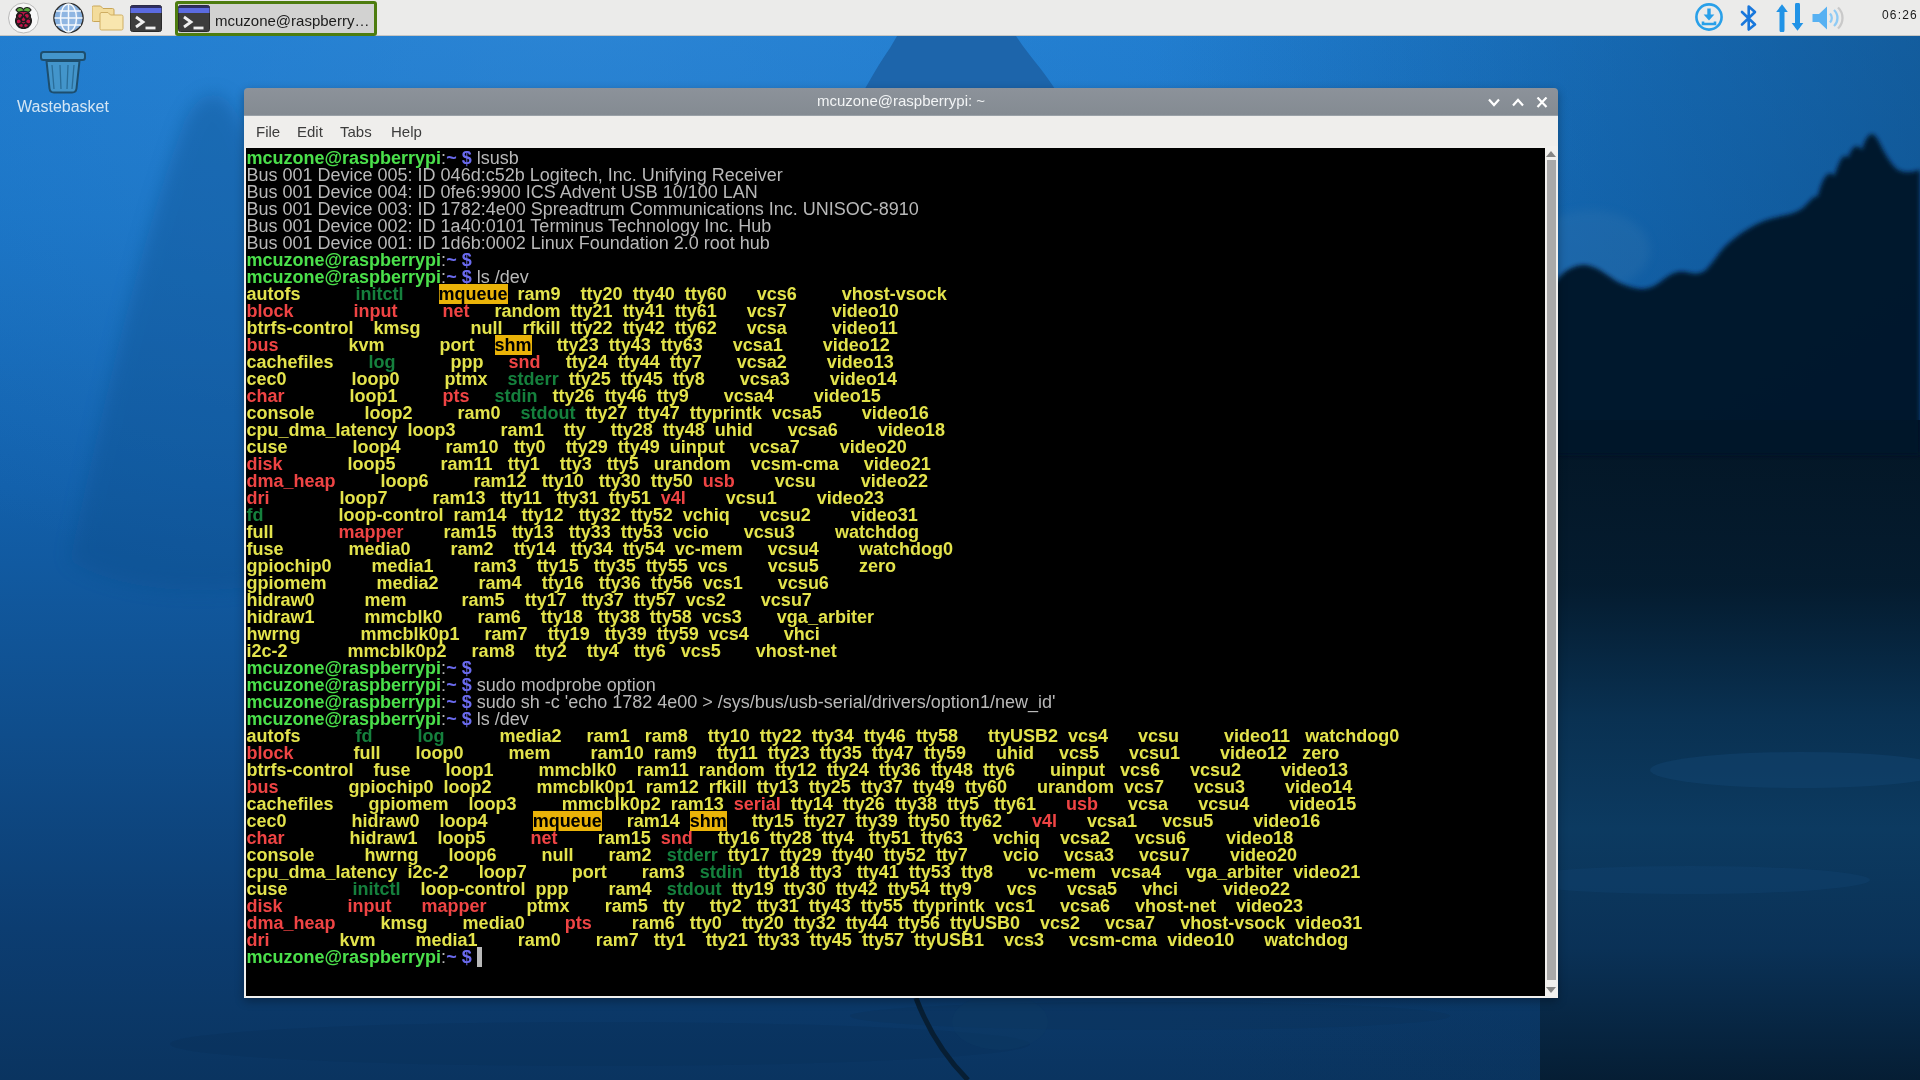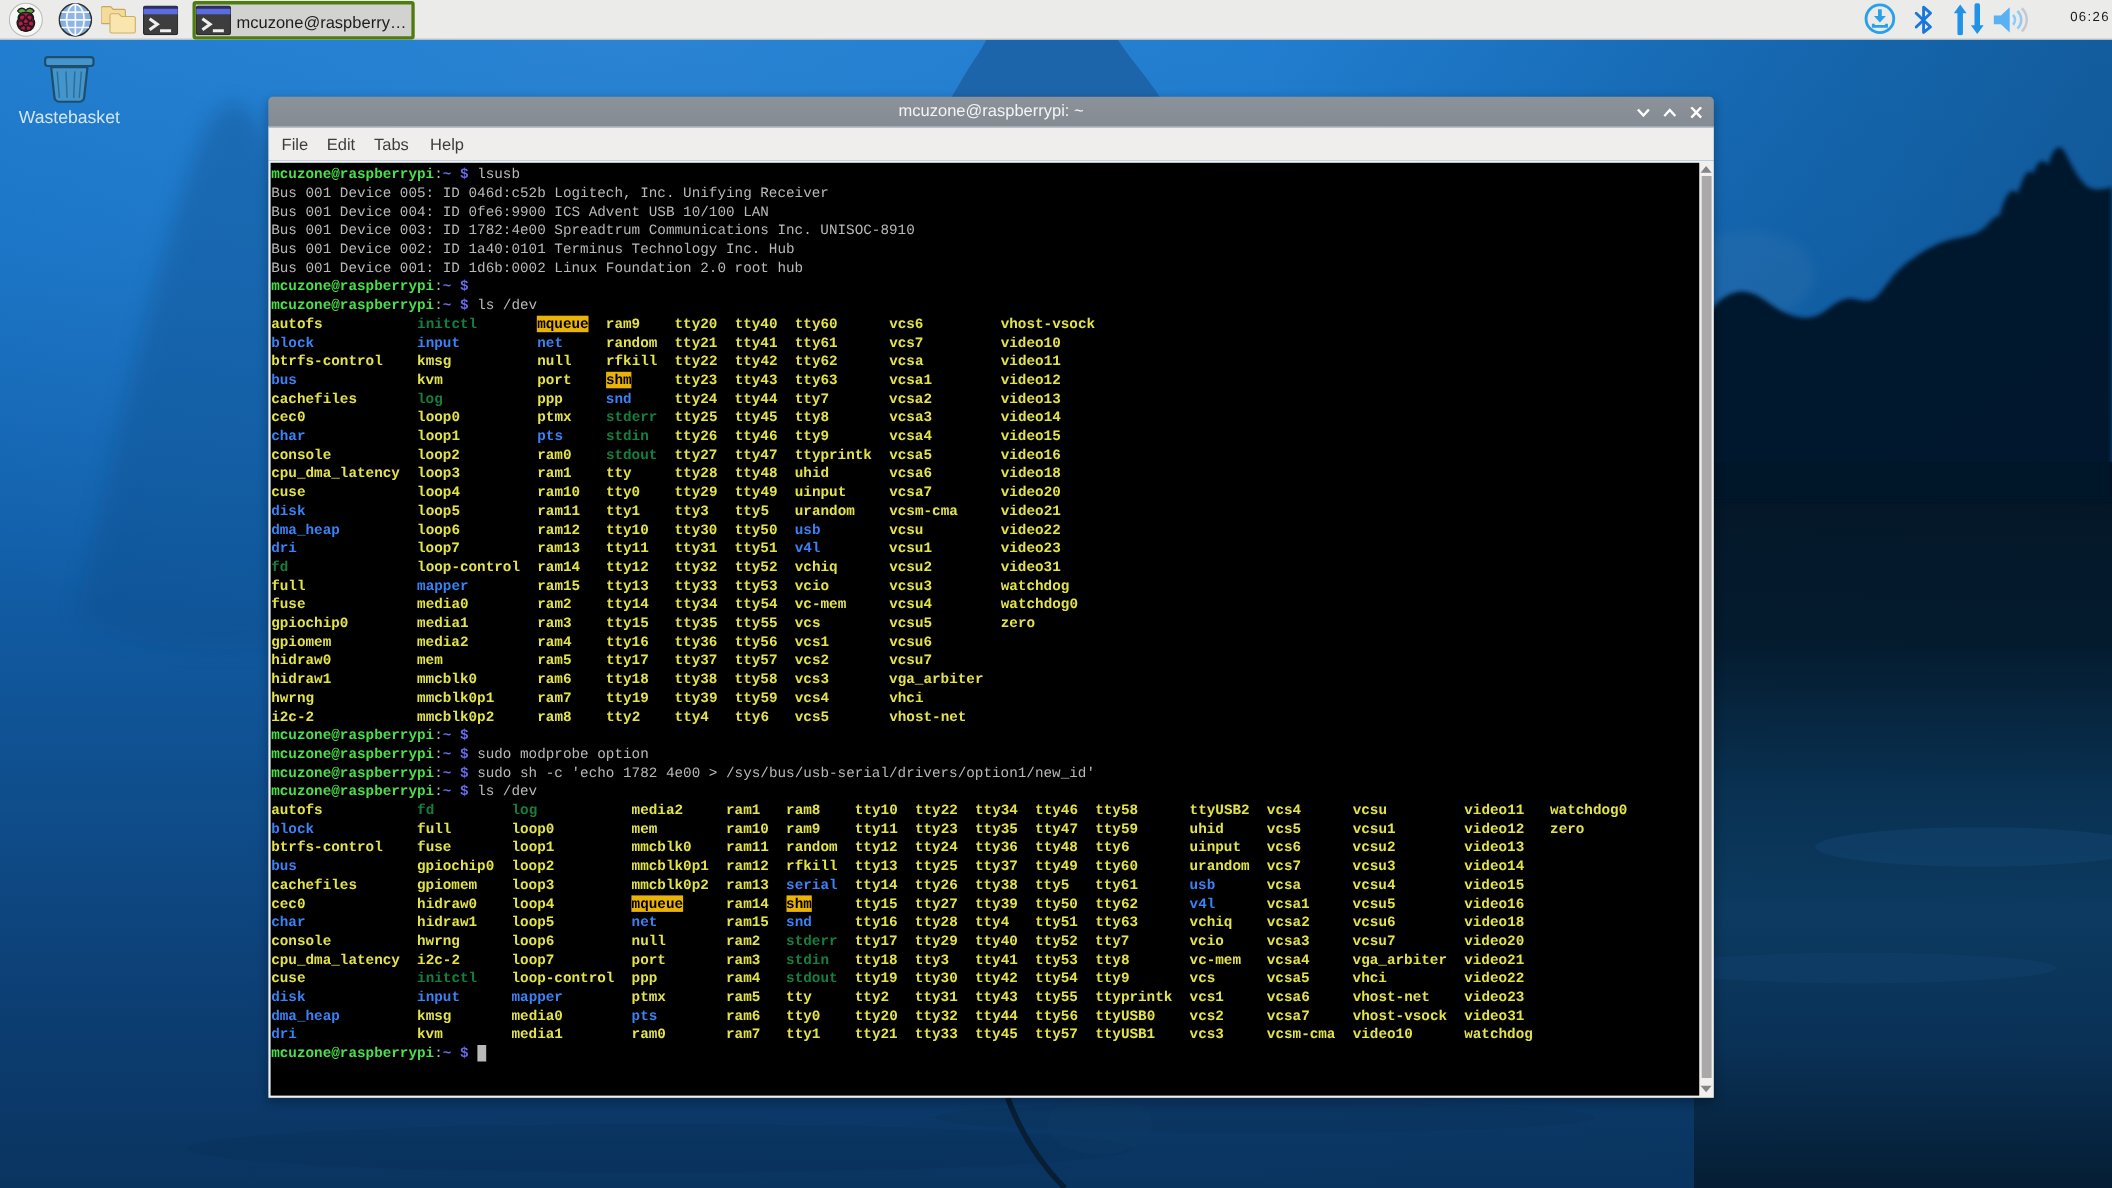--- a/index.html
+++ b/index.html
@@ -12,23 +12,23 @@
 #task span{position:absolute;left:37px;top:8px;font-size:15px;color:#1c1c1c;white-space:nowrap}
 #clock{position:absolute;right:2px;top:8px;font-size:12px;letter-spacing:1.2px;color:#1a1a1a}
 
 #win{position:absolute;left:244px;top:88px;width:1314px;height:910px;border-radius:4px 4px 0 0;box-shadow:0 3px 10px rgba(0,0,5,.32)}
 #title{position:absolute;left:0;top:0;width:100%;height:27px;background:linear-gradient(#8c929a,#848b92);border-radius:4px 4px 0 0}
 #title .tt{position:absolute;left:0;right:0;top:4px;text-align:center;color:#f2f4f5;font-size:15px}
 #menu{position:absolute;left:0;top:27px;width:100%;height:31px;background:#efeeec;border-top:1px solid #9aa1a7}
 #menu span{position:absolute;top:7px;font-size:15px;color:#3c3c3c}
 #content{position:absolute;left:0;top:58px;width:100%;height:852px;background:#f1f0ee;padding:2px 13px 2px 2px}
 #screen{width:100%;height:100%;background:#000;overflow:hidden}
-pre{font-family:Liberation Mono, monospace;font-size:13px;line-height:17px;color:#b9b9b9;padding:2px 0 0 .5px}
+pre{font-family:Liberation Sans, sans-serif;font-size:18px;line-height:17px;color:#b9b9b9;padding:2px 0 0 .5px}
 pre i{font-style:normal;font-weight:bold}
-.y{color:#e3e34c}.b{color:#3b82f6}.c{color:#15803d}
+.y{color:#e3e34c}.b{color:#ef4444}.c{color:#15803d}
 .g{color:#000;background:#eab308}
 .p{color:#4be04b}.d{color:#6b6bef}
 .cur{background:#b9b9b9}
 
 #sb{position:absolute;right:1px;top:59px;width:12px;height:850px;background:#f1f0ee}
 #sbthumb{position:absolute;left:1.5px;top:13px;width:9px;height:820px;background:#a9a9a9}
 .arr{position:absolute;left:1px;width:0;height:0;border-left:5px solid transparent;border-right:5px solid transparent}
 </style></head><body>
 <div id="desk">
     <svg width="1920" height="1080" viewBox="0 0 1920 1080">

